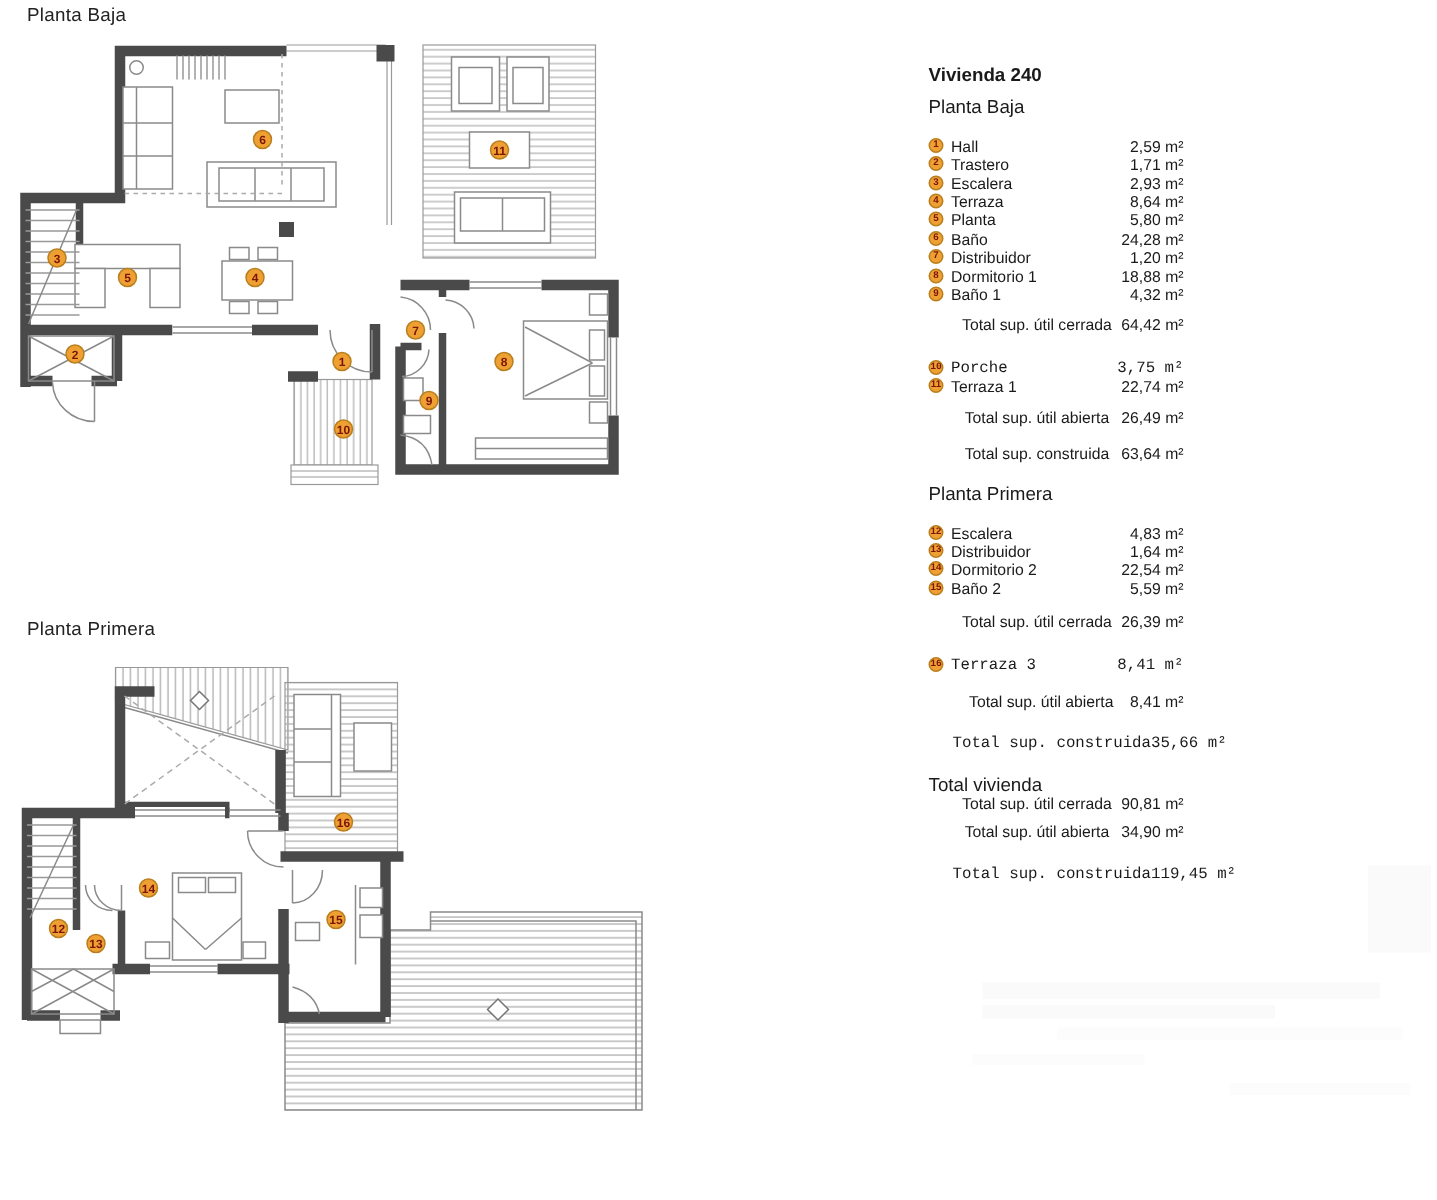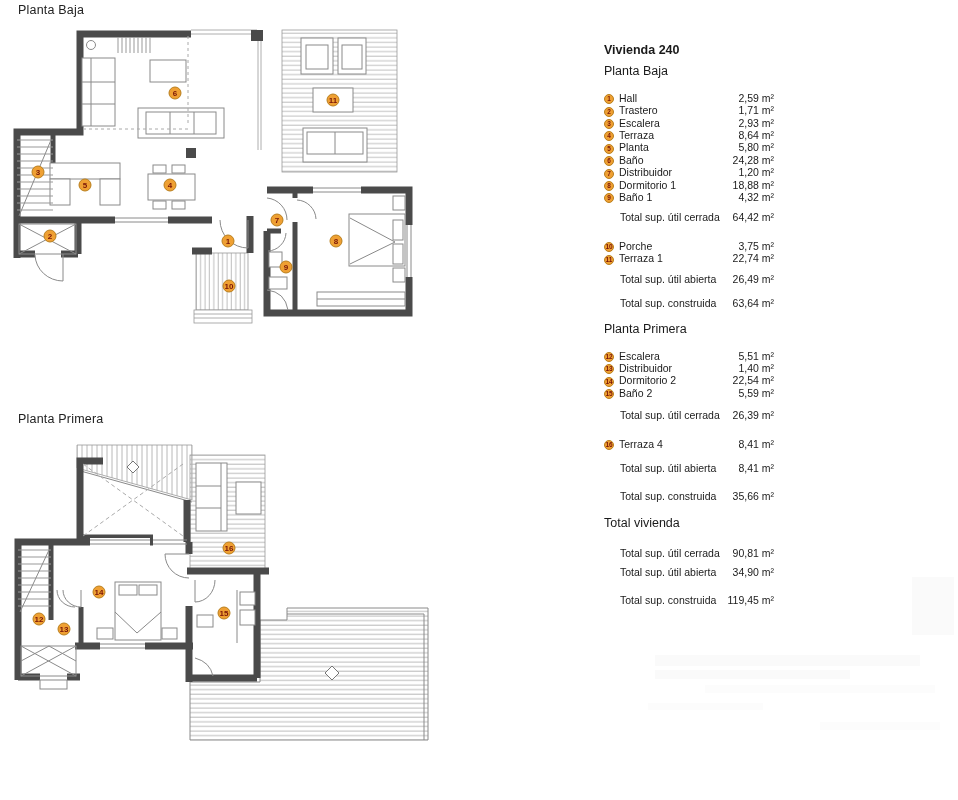--- a/index.html
+++ b/index.html
@@ -8,37 +8,37 @@
     font-family:"Liberation Sans", sans-serif;color:#1a1a1a;overflow:hidden;
   }
   .plan-title{position:absolute;font-size:12.5px;color:#222;letter-spacing:.2px;}
   #title-baja{left:18px;top:3px;}
   #title-primera{left:18px;top:412px;}
   .plan-svg{position:absolute;}
   #svg-baja{left:5px;top:22px;}
   #svg-primera{left:5px;top:430px;}
 
   
-  #legend{position:absolute;left:604px;top:44px;width:170px;font-size:10.5px;line-height:12.4px;}
+  #legend{position:absolute;left:619px;top:44px;width:170px;font-size:10.5px;line-height:12.4px;}
   .lg-title{font-size:12.5px;font-weight:bold;margin:0 0 9px 0;}
   .lg-heading{font-size:12.5px;margin:0 0 14px 0;}
-  .lg-row{display:flex;align-items:flex-end;height:12.4px;}
+  .lg-row{display:flex;align-items:flex-start;height:12.4px;}
   .lg-badge{
     width:10px;height:10px;border-radius:50%;flex:0 0 10px;
     background:#efa033;border:1px solid #b97f1d;box-sizing:border-box;
     color:#7a1507;font-size:6.5px;font-weight:bold;line-height:8px;
     text-align:center;margin-right:5px;overflow:hidden;
   }
   .lg-label{flex:1;white-space:nowrap;}
   .lg-value{white-space:nowrap;text-align:right;}
   .lg-total{display:flex;height:12.4px;align-items:center;}
-  .lg-total .lg-label{padding-left:16px;}
-  .mt8{margin-top:8px;}  .mt10{margin-top:10px;} .mt12{margin-top:12px;}.mt16{margin-top:16px;} .mt6{margin-top:6px;}
+  .lg-total .lg-label{padding-left:16px;text-align:center;}
+  .mt8{margin-top:8px;}  .mt10{margin-top:10px;} .mt12{margin-top:12px;}.mt16{margin-top:16px;font-family:Liberation Mono, monospace;} .mt6{margin-top:6px;}
   .hd{margin-top:14px;margin-bottom:14px;}
-  .hd2{margin-top:14px;margin-bottom:18px;}
+  .hd2{margin-top:14px;margin-bottom:1px;}
 
   
   .faint{position:absolute;background:#fafafa;}
   .faint2{position:absolute;background:#fcfcfc;}
 </style>
 </head>
 <body>
 
 <div class="plan-title" id="title-baja">Planta Baja</div>
 <div class="plan-title" id="title-primera">Planta Primera</div>
@@ -393,46 +393,46 @@
   <div class="lg-total mt12">
       <span class="lg-label">Total sup. construida</span>
       <span class="lg-value">63,64 m²</span>
     </div>
 
   <div class="lg-heading hd">Planta Primera</div>
 
   <div class="lg-row">
       <span class="lg-badge">12</span>
       <span class="lg-label">Escalera</span>
-      <span class="lg-value">5,51 m²</span>
+      <span class="lg-value">4,83 m²</span>
     </div>
   <div class="lg-row">
       <span class="lg-badge">13</span>
       <span class="lg-label">Distribuidor</span>
-      <span class="lg-value">1,40 m²</span>
+      <span class="lg-value">1,64 m²</span>
     </div>
   <div class="lg-row">
       <span class="lg-badge">14</span>
       <span class="lg-label">Dormitorio 2</span>
       <span class="lg-value">22,54 m²</span>
     </div>
   <div class="lg-row">
       <span class="lg-badge">15</span>
       <span class="lg-label">Baño 2</span>
       <span class="lg-value">5,59 m²</span>
     </div>
 
   <div class="lg-total mt10">
       <span class="lg-label">Total sup. útil cerrada</span>
       <span class="lg-value">26,39 m²</span>
     </div>
 
   <div class="lg-row mt16">
       <span class="lg-badge">16</span>
-      <span class="lg-label">Terraza 4</span>
+      <span class="lg-label">Terraza 3</span>
       <span class="lg-value">8,41 m²</span>
     </div>
 
   <div class="lg-total mt12">
       <span class="lg-label">Total sup. útil abierta</span>
       <span class="lg-value">8,41 m²</span>
     </div>
   <div class="lg-total mt16">
       <span class="lg-label">Total sup. construida</span>
       <span class="lg-value">35,66 m²</span>

